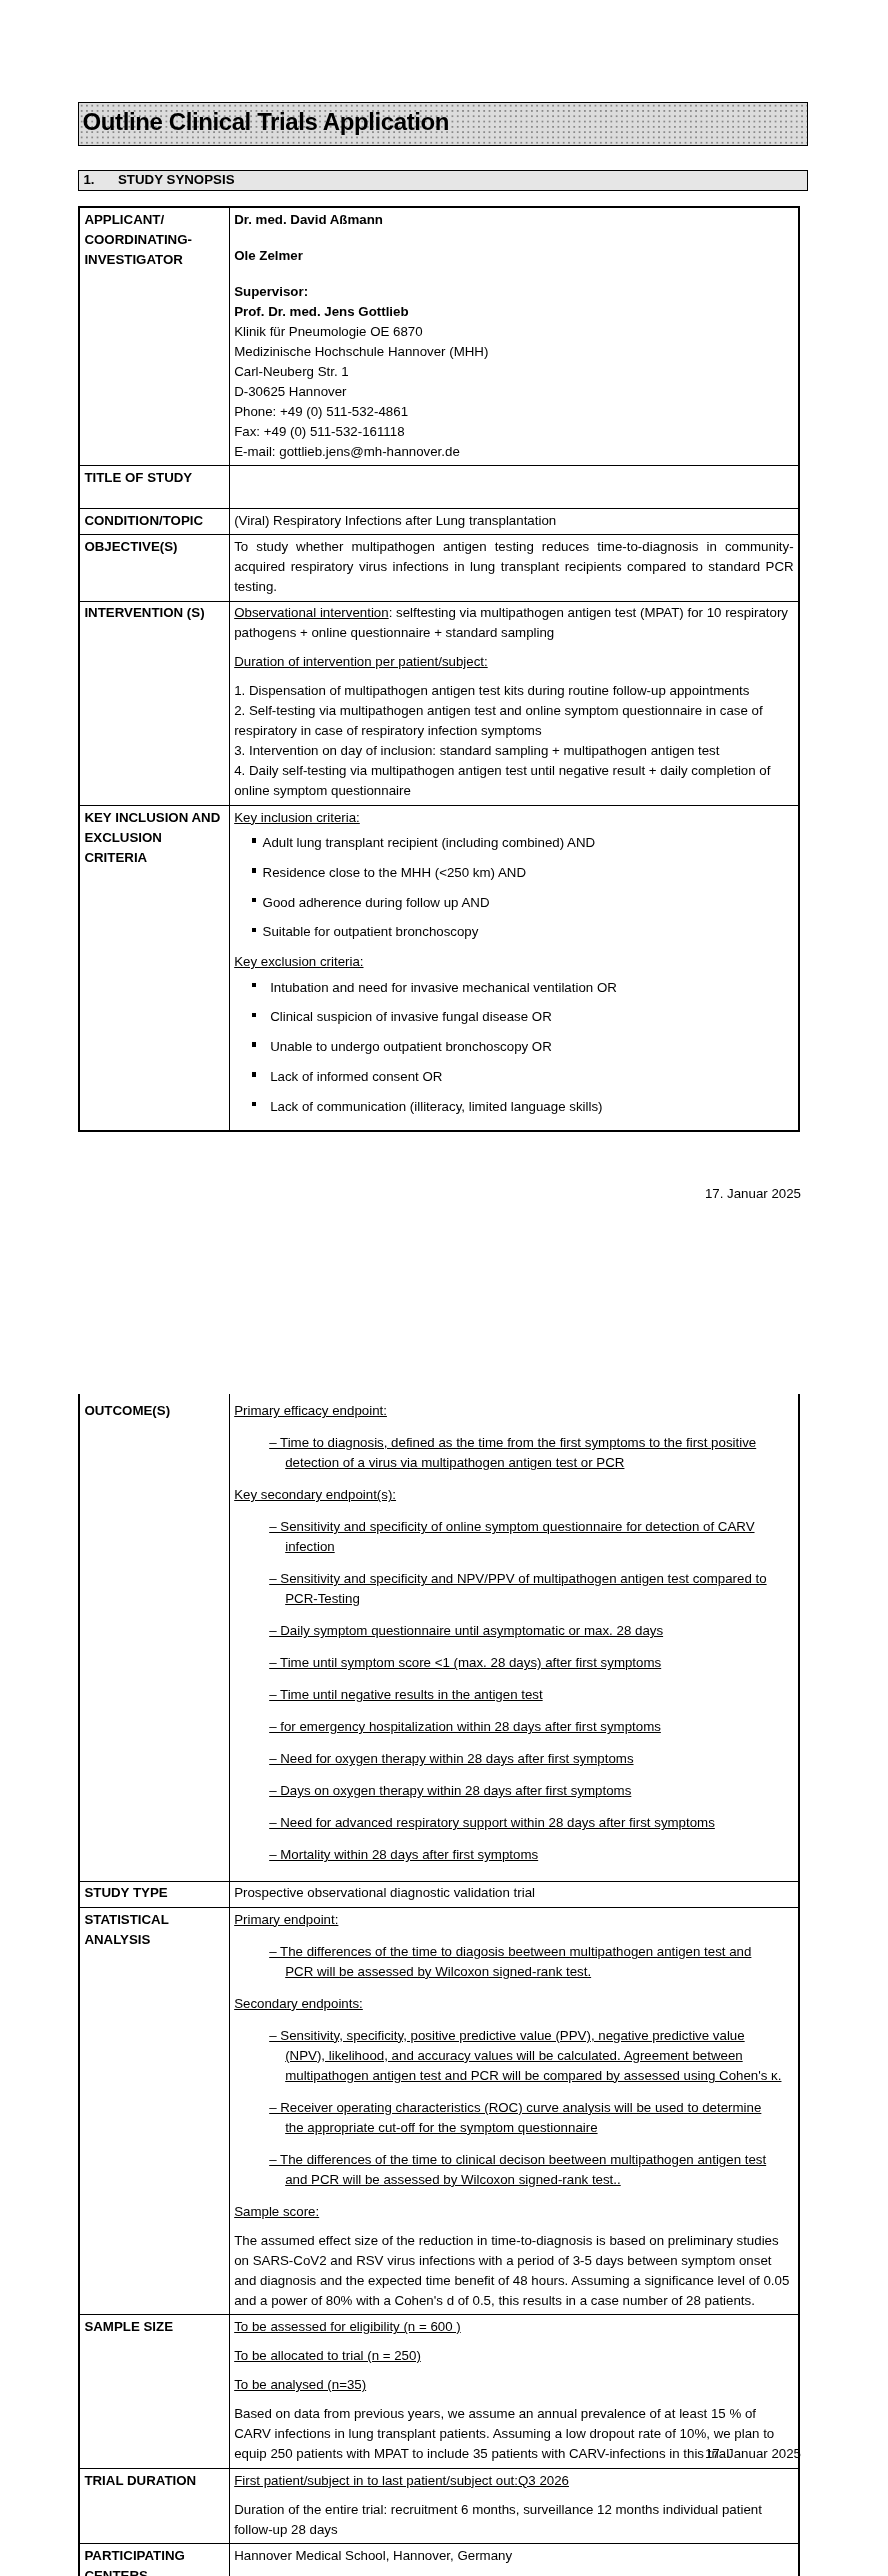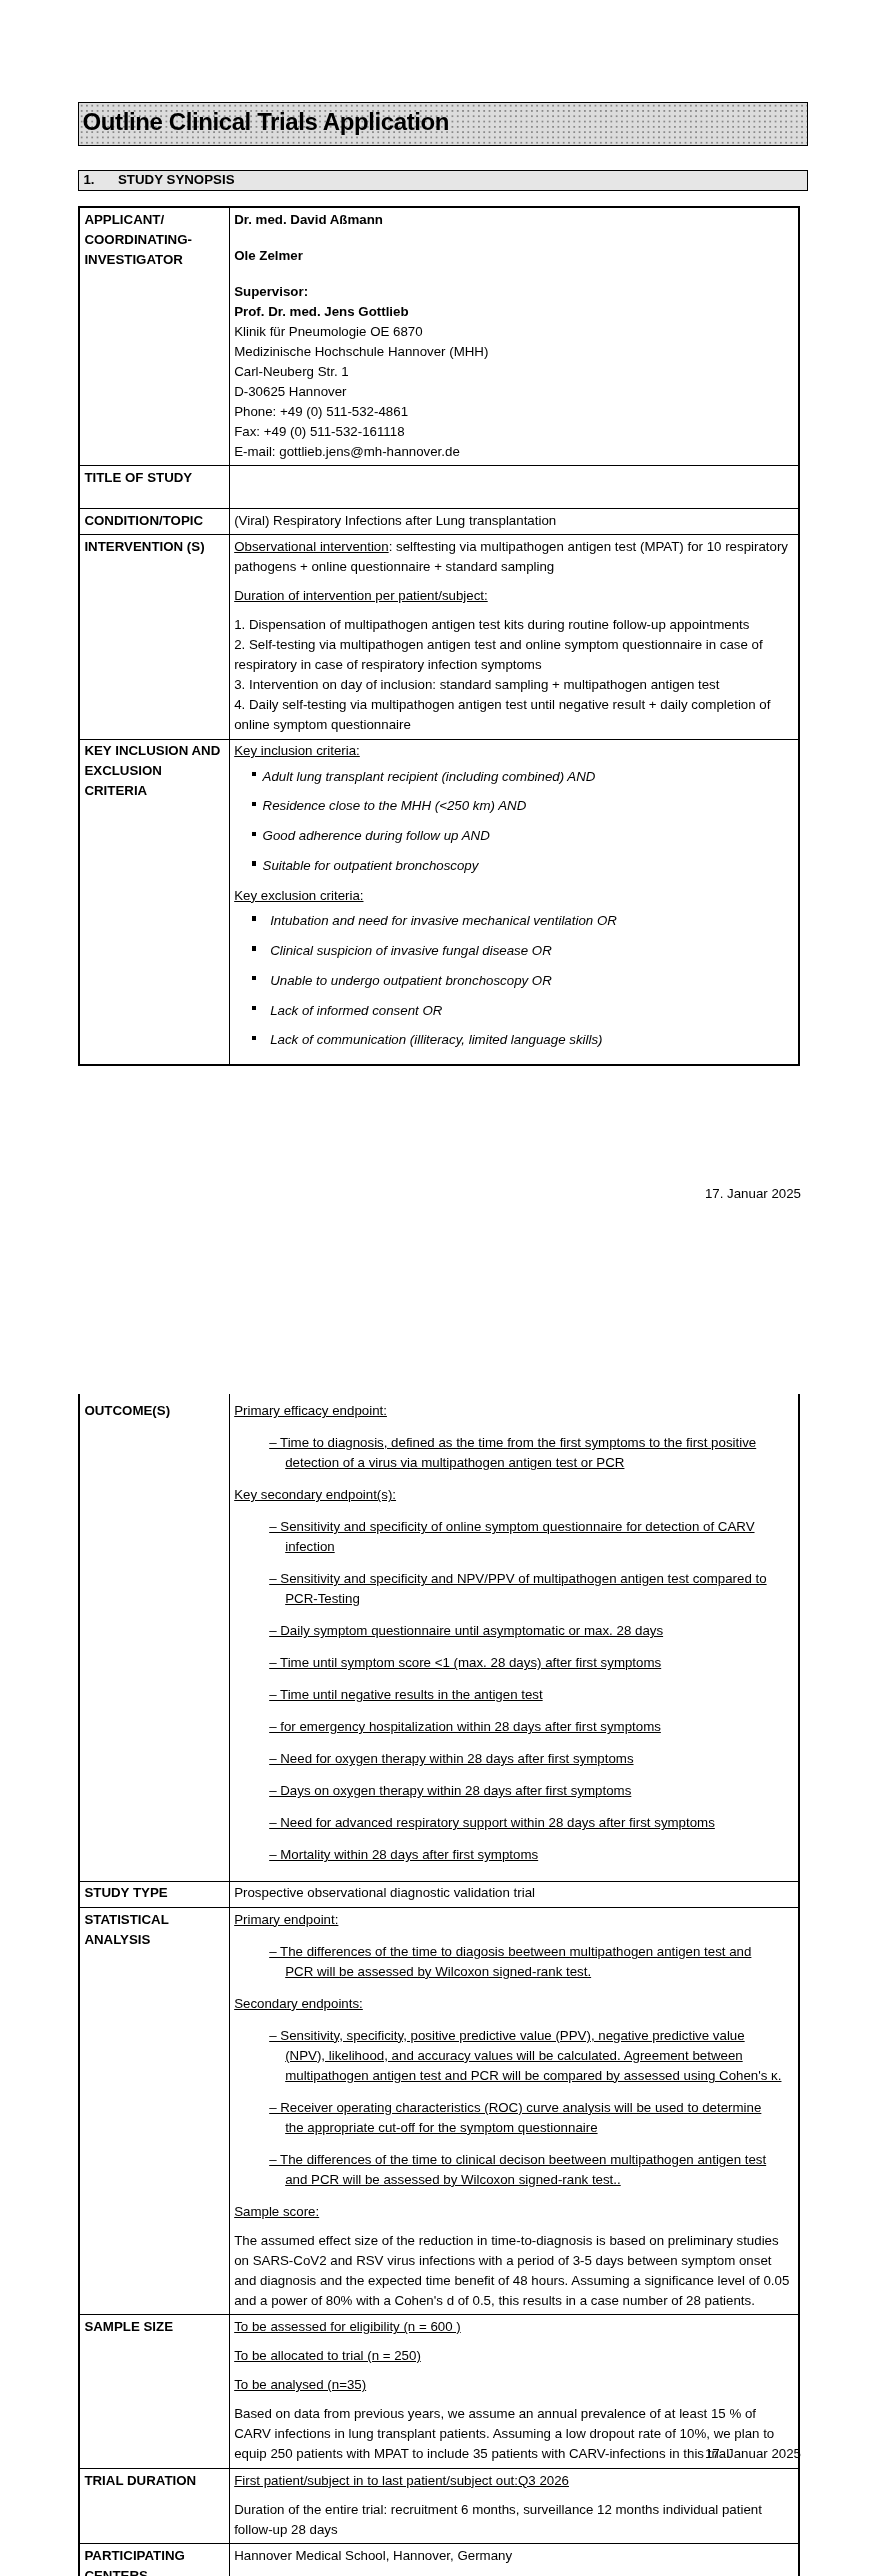--- a/index.html
+++ b/index.html
@@ -34,21 +34,21 @@
     border: 1.3px solid #000; vertical-align: top; padding: 1.8px 4.4px 3.6px 4.4px;
     font-size: 13.3px; line-height: 20px;
   }
   table.synopsis { border: 2.2px solid #000; }
   td.label { width: 140px; font-weight: bold; }
   .u { text-decoration: underline; }
   .para { margin: 0 0 9px 0; }
   .para:last-child { margin-bottom: 0; }
   .bold { font-weight: bold; }
   .justify { text-align: justify; }
-  ul.sq { list-style: none; margin: 5.3px 0 7.1px 0; padding: 0; font-style: italic; }
+  ul.sq { list-style: none; margin: 5.3px 0 7.1px 0; padding: 0; }
   ul.sq li { position: relative; padding-left: 28.4px; margin-bottom: 9.8px; }
   ul.sq li::before {
     content: ""; position: absolute; left: 18px; top: 5.3px; width: 3.6px; height: 4.4px; background: #000;
   }
   ul.sq.wide li { padding-left: 36px; }
   ul.dash { list-style: none; margin: 5.3px 0 7.1px 0; padding: 0; }
   ul.dash li { position: relative; padding-left: 39px; text-indent: -16px; margin: 12px; text-decoration: underline; }
   .date {
     position: absolute; right: 88px; font-size: 13.3px;
   }
@@ -90,20 +90,24 @@
   </tr>
   <tr>
     <td class="label" style="height:36px;">TITLE OF STUDY</td>
     <td></td>
   </tr>
   <tr>
     <td class="label">CONDITION/TOPIC</td>
     <td>(Viral) Respiratory Infections after Lung transplantation</td>
   </tr>
   <tr>
+    <td class="label">OBJECTIVE(S)</td>
+    <td class="justify">To study whether multipathogen antigen testing reduces time-to-diagnosis in community-acquired respiratory virus infections in lung transplant recipients compared to standard PCR testing.</td>
+  </tr>
+  <tr>
     <td class="label">INTERVENTION (S)</td>
     <td style="height:191px;">
       <div class="para">
         <span class="u">Observational intervention</span><span>: selftesting via multipathogen antigen test (MPAT) for 10 respiratory pathogens + online questionnaire + standard sampling</span>
       </div>
       <div class="para u">Duration of intervention per patient/subject:</div>
       <div>1. Dispensation of multipathogen antigen test kits during routine follow-up appointments</div>
       <div>2. Self-testing via multipathogen antigen test and online symptom questionnaire in case of respiratory in case of respiratory infection symptoms</div>
       <div>3. Intervention on day of inclusion: standard sampling + multipathogen antigen test</div>
       <div>4. Daily self-testing via multipathogen antigen test until negative result + daily completion of online symptom questionnaire</div>

